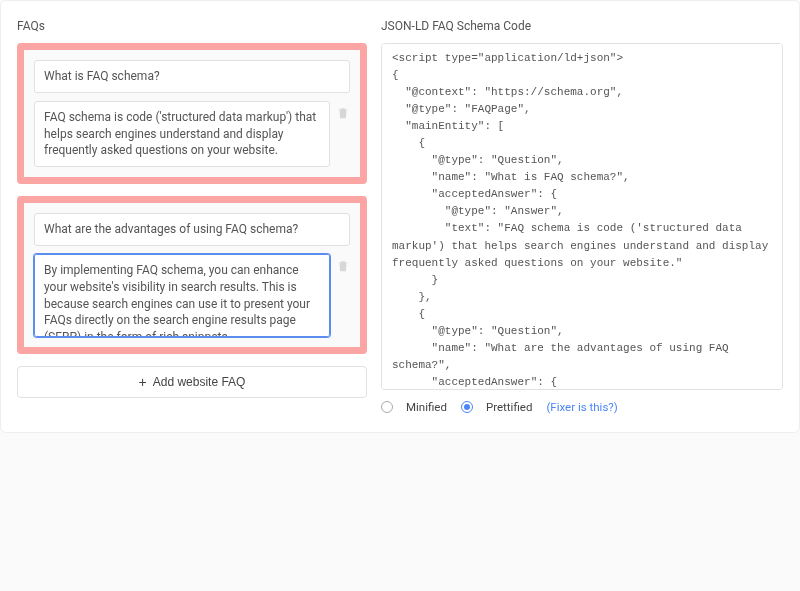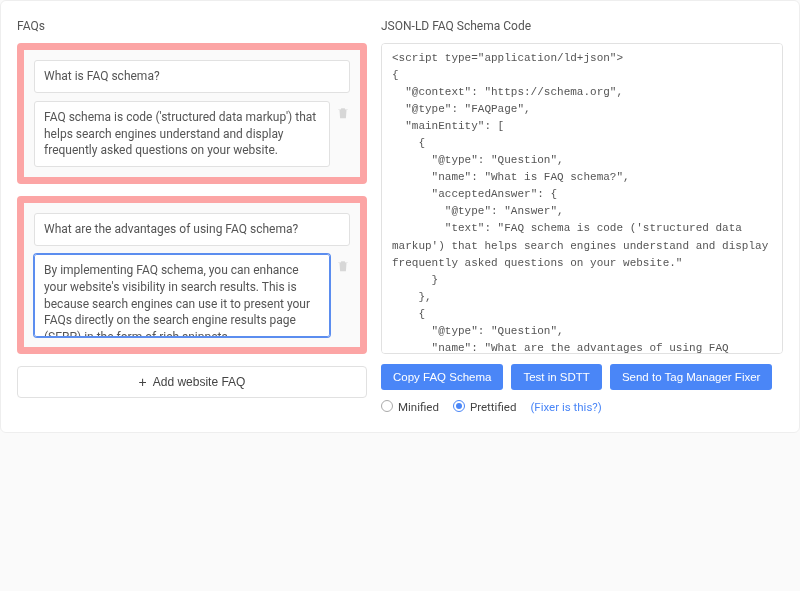--- a/index.html
+++ b/index.html
@@ -123,22 +123,22 @@
   }
   .radio-row {
     display: flex;
     align-items: center;
     gap: 14px;
     font-size: 11.5px;
     color: #444;
   }
   .radio-row label {
     display: flex;
-    align-items: flex-start;
-    gap: 5px;
+    align-items: center;
+    gap: 13px;
     cursor: pointer;
   }
   .radio {
     width: 12px; height: 12px;
     border: 1px solid #aaa;
     border-radius: 50%;
     display: inline-flex;
     align-items: center;
     justify-content: center;
     background: #fff;
@@ -212,25 +212,20 @@
       "acceptedAnswer": {
         "@type": "Answer",
         "text": "By implementing FAQ schema, you can enhance your website's visibility in search results. This is because search engines can use it to present your FAQs directly on the search engine results page (SERP) in the form of rich snippets."
       }
     }
   ]
 }
 &lt;/script&gt;
 &lt;!--FAQPage Code Generated by https://saijogeorge.com/json-ld-schema-generator/faq/--&gt;</pre>
 
-    <div class="btn-row">
-      <button class="btn">Copy FAQ Schema</button>
-      <button class="btn">Test in SDTT</button>
-      <button class="btn">Send to Tag Manager Fixer</button>
-    </div>
 
     <div class="radio-row">
       <label>
         <span class="radio"></span>
         <span>Minified</span>
       </label>
       <label>
         <span class="radio checked"></span>
         <span>Prettified</span>
       </label>

